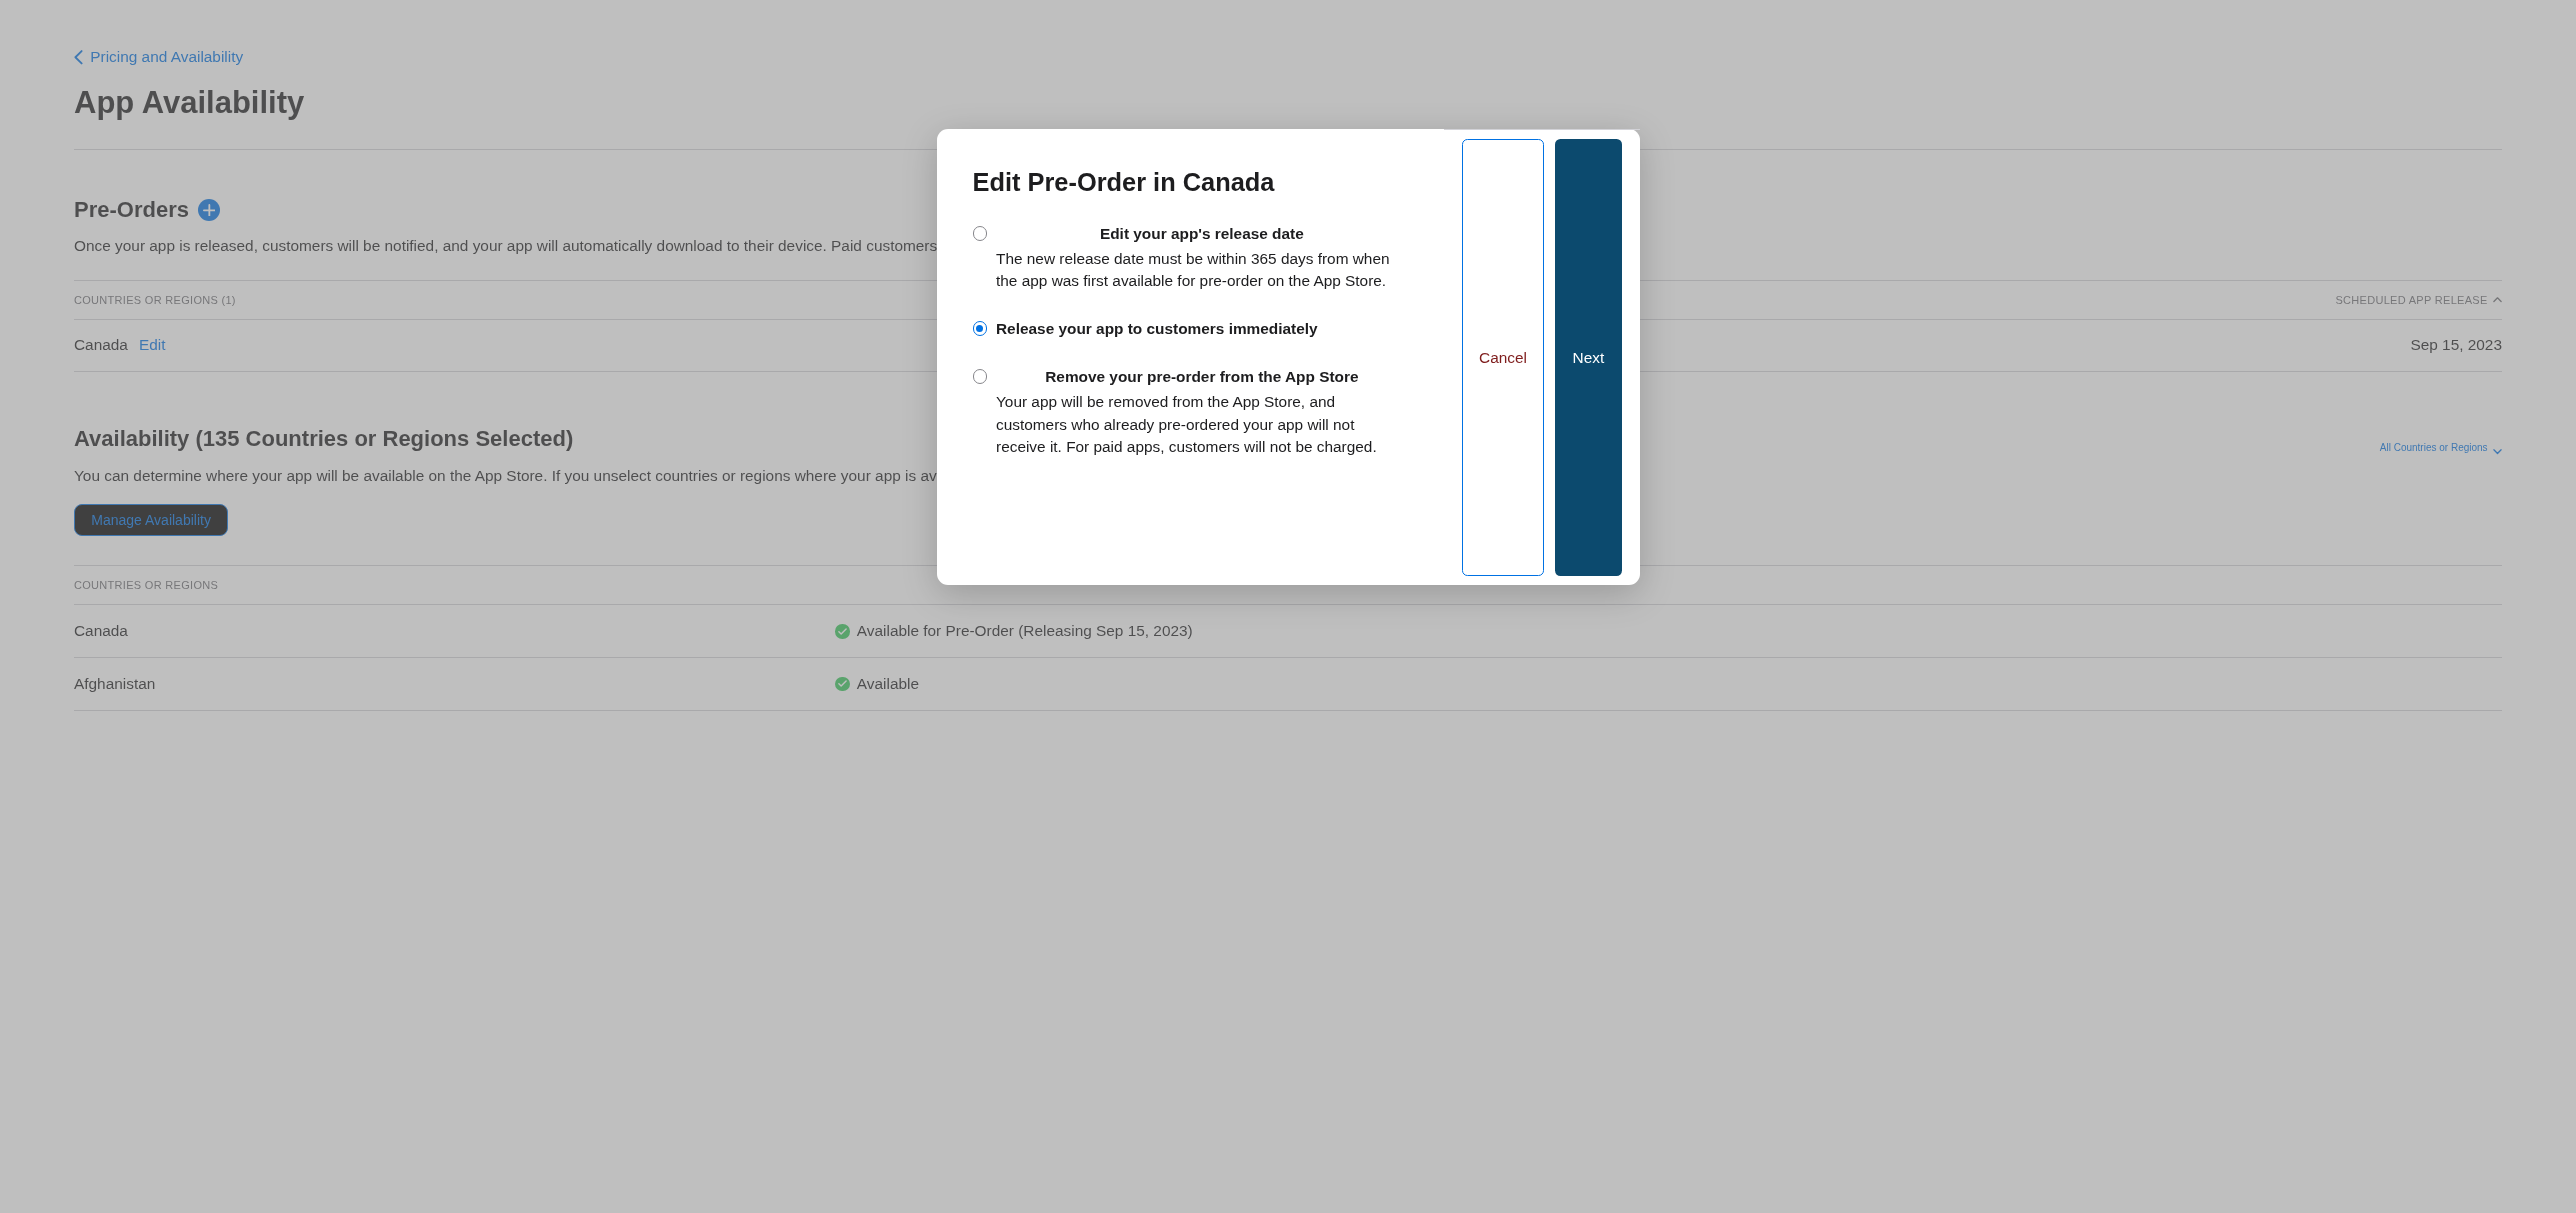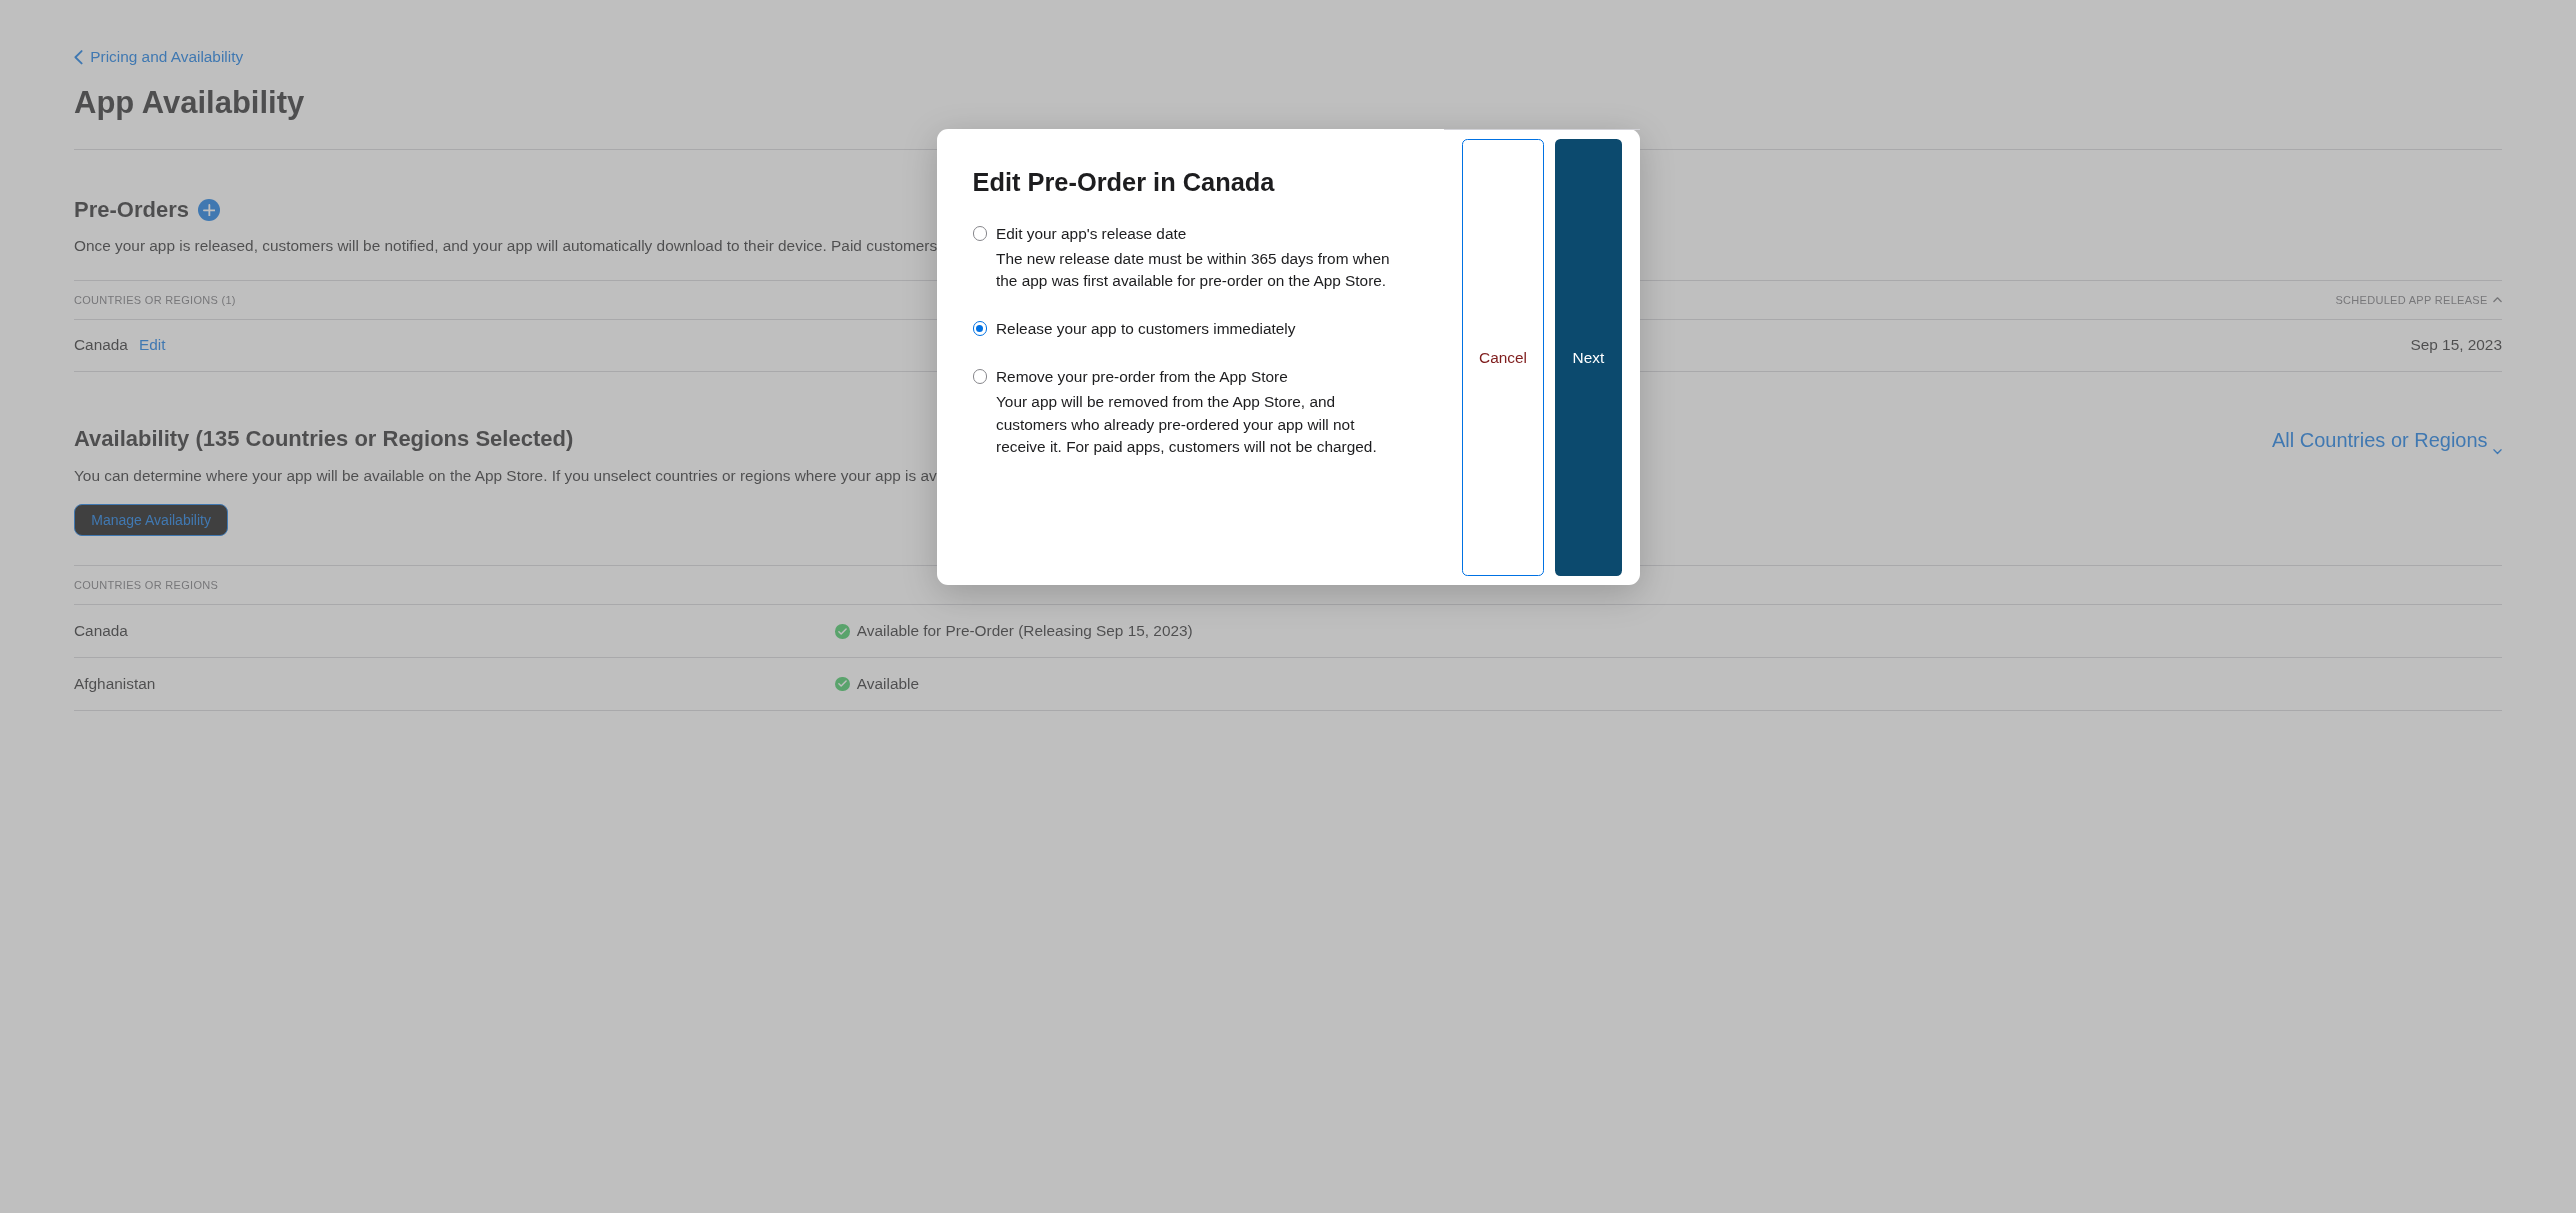--- a/index.html
+++ b/index.html
@@ -43,21 +43,21 @@
     .th-right svg { width: 9px; height: 7.3px; }
     .table-row {
       display: flex; justify-content: space-between; align-items: center;
       padding: 14.5px 0; border-bottom: 0.9px solid #d2d2d7;
       font-size: 15.4px;
     }
     .row-left { display: inline-flex; align-items: center; gap: 11px; }
     .edit-link { color: #0071e3; cursor: pointer; font-size: 15.4px; }
     .avail-row { display: flex; justify-content: space-between; align-items: flex-end; margin-top: 51px; }
     .avail-head h2 { font-size: 22px; font-weight: 700; }
-    .avail-link { color: #0071e3; cursor: pointer; display: inline-flex; align-items: flex-end; gap: 5.4px; font-size: 20px; }
+    .avail-link { color: #0071e3; cursor: pointer; display: inline-flex; align-items: flex-end; gap: 5.4px; font-size: 10px; }
     .avail-link svg { width: 9px; height: 7.3px; }
     .manage-btn {
       display: inline-block; margin-top: 16.3px;
       border: 0.9px solid #0071e3; border-radius: 8px;
       padding: 7.3px 16.3px; color: #0071e3; font-size: 14px;
       background: #000000; cursor: pointer;
     }
     .table2 { margin-top: 29px; }
     .status-dot { width: 14.5px; height: 14.5px; border-radius: 50%; display: inline-flex; align-items: center; justify-content: center; flex-shrink: 0; }
     .status-dot.green { background: #34c759; }
@@ -82,21 +82,21 @@
     .radio-opt { display: flex; gap: 9px; margin-bottom: 25.4px; align-items: flex-start; }
     .radio-opt:last-child { margin-bottom: 0; }
     .radio {
       width: 14.5px; height: 14.5px; border-radius: 50%;
       border: 1.4px solid #86868b; margin-top: 2.7px; flex-shrink: 0;
       display: flex; align-items: center; justify-content: center; cursor: pointer;
       background: #fff;
     }
     .radio.selected { border-color: #0071e3; }
     .radio.selected::after { content: ""; width: 7.3px; height: 7.3px; border-radius: 50%; background: #0071e3; }
-    .opt-text .opt-title { font-weight: 400; font-size: 15.4px; color: #1d1d1f; }
+    .opt-text .opt-title { font-weight: 700; font-size: 15.4px; color: #1d1d1f; text-align: center; }
     .opt-text .opt-desc { font-size: 15.4px; color: #1d1d1f; margin-top: 1.8px; }
     .modal-footer {
       border-top: 0.9px solid #d2d2d7;
       padding: 9px 18px; display: flex; justify-content: flex-end; gap: 11px;
     }
     .btn {
       border-radius: 5.4px; padding: 6.4px 16.3px; font-size: 15.4px;
       cursor: pointer; border: 0.9px solid transparent;
     }
     .btn-secondary { background: #fff; border-color: #0071e3; color: #7f1d1d; }

